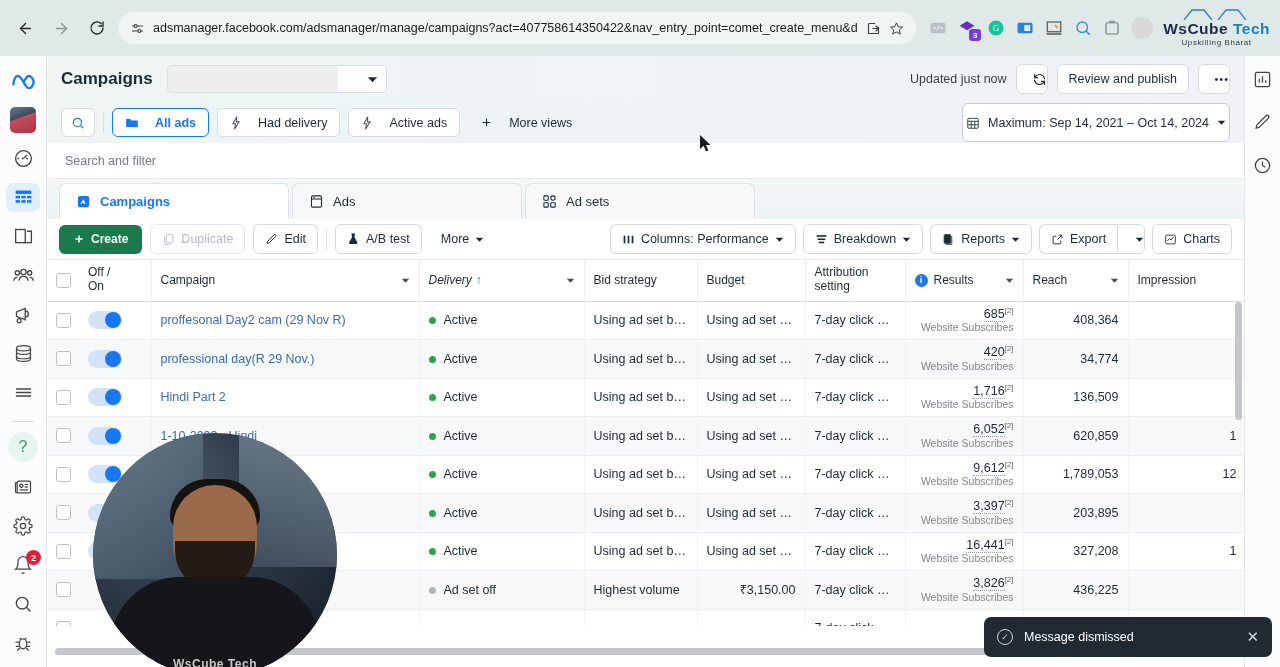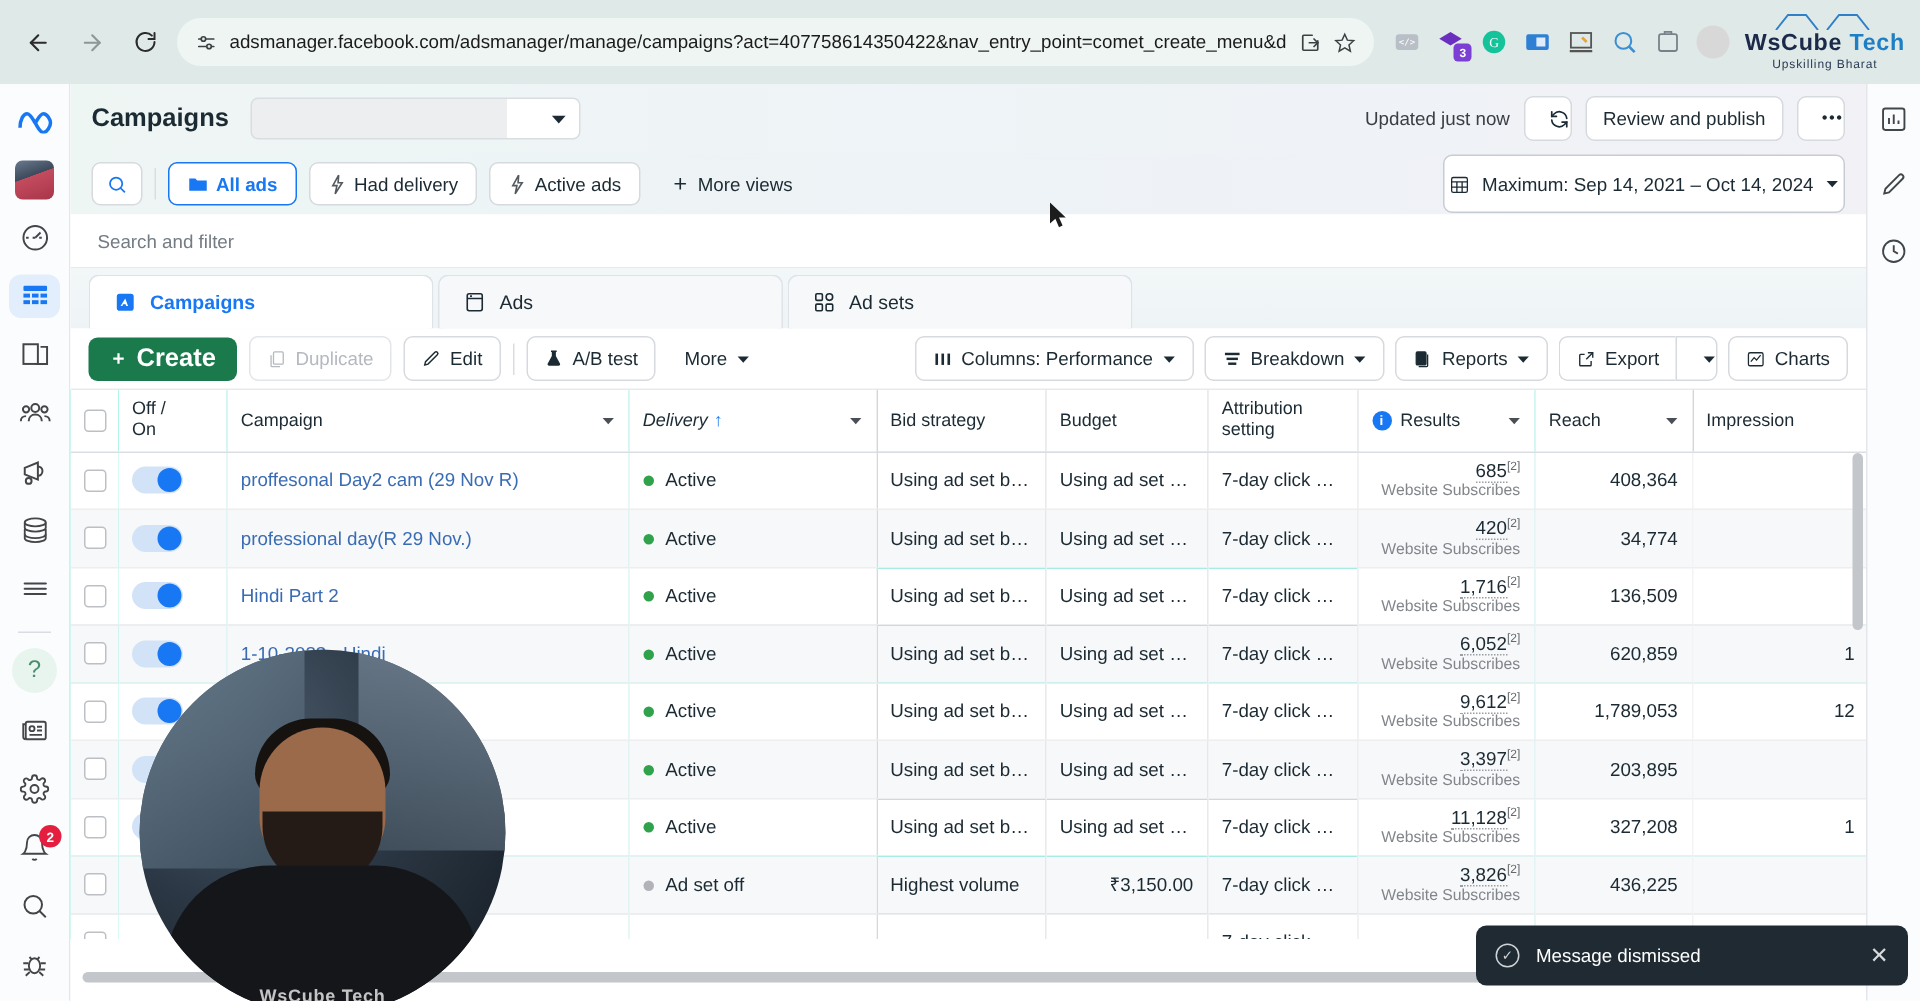--- a/index.html
+++ b/index.html
@@ -108,21 +108,21 @@
     padding: 0 11px; font-size: 12.5px; color: #1c2b33; white-space: nowrap;
   }
   .btn.icon-only { width: 32px; padding: 0; }
 
   .filter-bar {
     height: 41px; display: flex; align-items: center; gap: 8px; padding: 0 14px;
     background: linear-gradient(90deg,#eef6f4 0%,#edf3f6 45%,#f1f1f6 100%);
   }
   .fbtn {
     height: 29px; border: 1px solid #d6dadf; border-radius: 6px; background: #fff;
-    display: flex; align-items: center; gap: 5px; padding: 0 12px;
+    display: flex; align-items: center; gap: 16px; padding: 0 12px;
     font-size: 12.5px; color: #1c2b33; white-space: nowrap;
   }
   .fbtn.search { width: 34px; padding: 0; justify-content: center; }
   .fbtn.sel { border-color: #1877f2; color: #1877f2; font-weight: bold; }
   .fbtn.plain { border: none; background: transparent; }
   .vdiv { width: 1px; height: 21px; background: #d9dde2; }
   .date-btn {
     margin-left: auto; height: 39px; border: 1px solid #c7ccd2; border-radius: 6px;
     background: #fff; display: flex; align-items: center; gap: 8px; padding: 0 3px;
     font-size: 12.5px; color: #1c2b33;
@@ -144,21 +144,21 @@
   }
   .tab.active { background: #fff; color: #1877f2; font-weight: bold; }
 
   .toolbar {
     height: 41px; border-bottom: 1px solid #e7e9ec; background: #fff;
     display: flex; align-items: center; gap: 8px; padding: 0 12px;
   }
   .btn-create {
     height: 29px; background: #1a7a4c; color: #fff; border-radius: 6px;
     display: flex; align-items: center; gap: 6px; padding: 0 14px;
-    font-size: 17px; font-weight: bold;
+    font-size: 12px; font-weight: bold;
   }
   .btn-dis { color: #b4b9bf; border-color: #e2e5e9; }
   .toolbar-right { margin-left: auto; display: flex; align-items: center; gap: 7px; }
   .split { display: flex; }
   .split .btn:first-child { border-radius: 6px 0 0 6px; border-right: none; }
   .split .btn:last-child { border-radius: 0 6px 6px 0; width: 28px; padding: 0; }
 
   
   .table-wrap { position: relative; height: 366px; overflow: hidden; background: #5eead4; }
   table { border-collapse: collapse; table-layout: fixed; width: 1197px; }
@@ -871,21 +871,21 @@
             </td>
             <td>
               <div class="toggle"></div>
             </td>
             <td><span class="camp-link"></span></td>
             <td><span class="dot green"></span><span>Active</span></td>
             <td class="trunc">Using ad set bid ...</td>
             <td class="trunc">Using ad set bud...</td>
             <td class="trunc">7-day click or ...</td>
             <td>
-              <div class="res-main"><span class="u">11,128</span><sup>[2]</sup></div>
+              <div class="res-main"><span class="u">16,441</span><sup>[2]</sup></div>
               <div class="res-sub">Website Subscribes</div>
             </td>
             <td class="num">327,208</td>
             <td class="num">1</td>
           </tr>
           <tr>
             <td style="border-right:none;">
               <div class="cb"></div>
             </td>
             <td></td>

